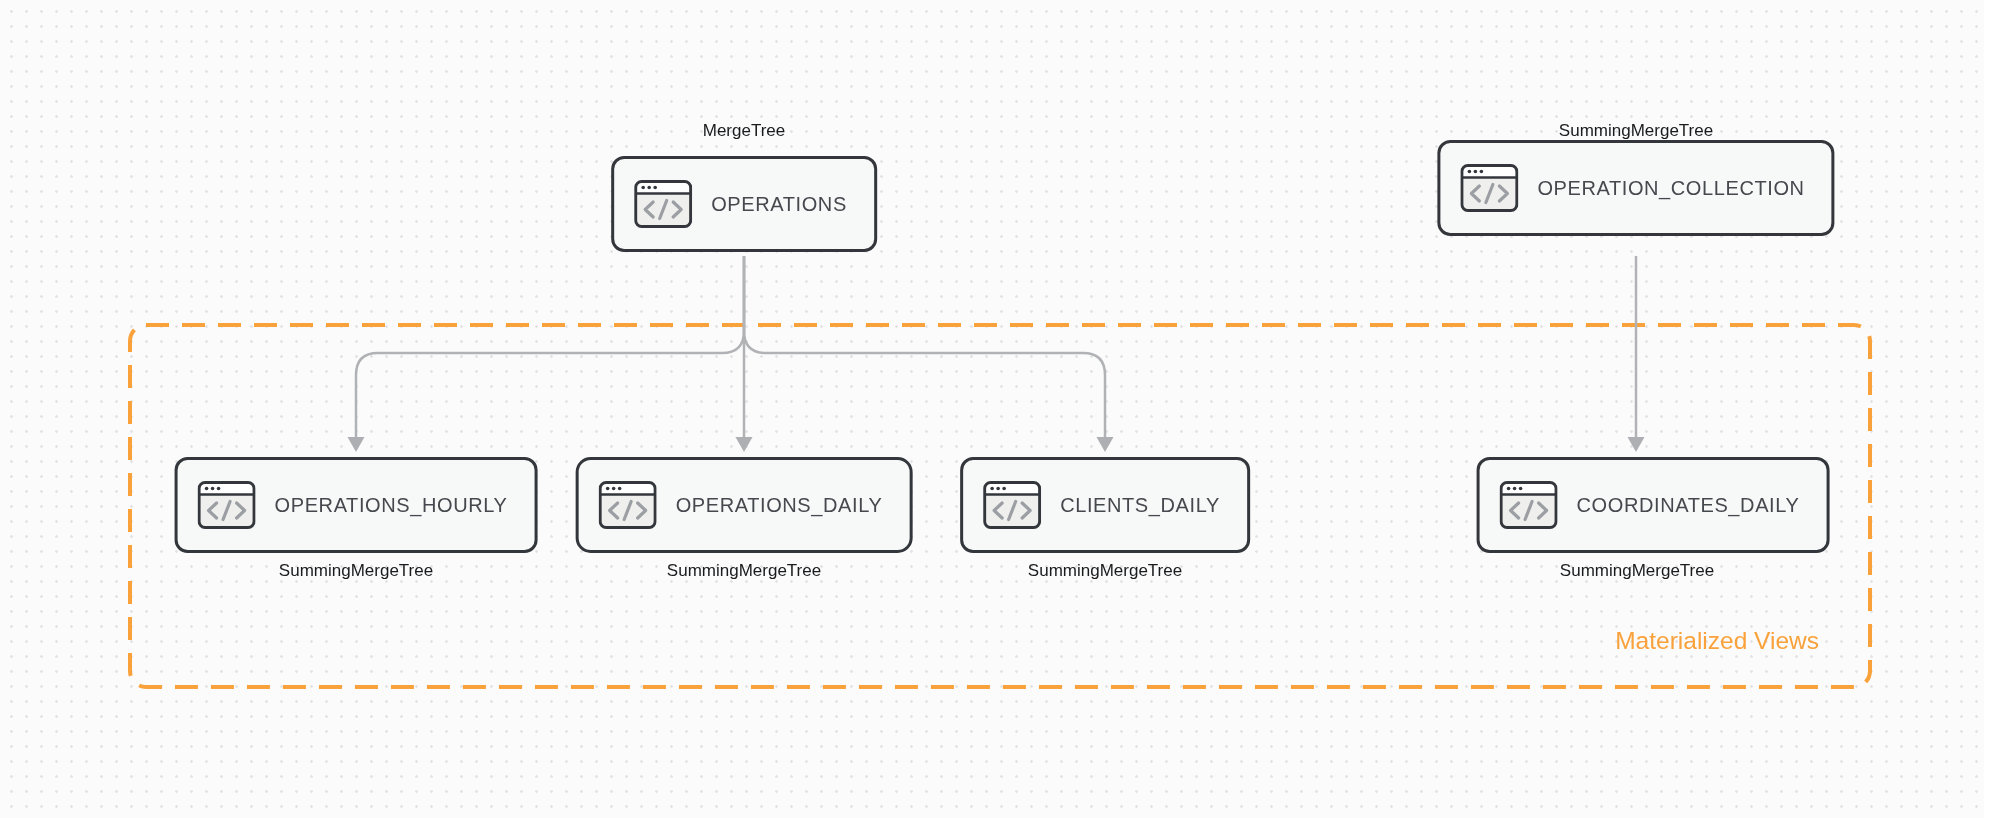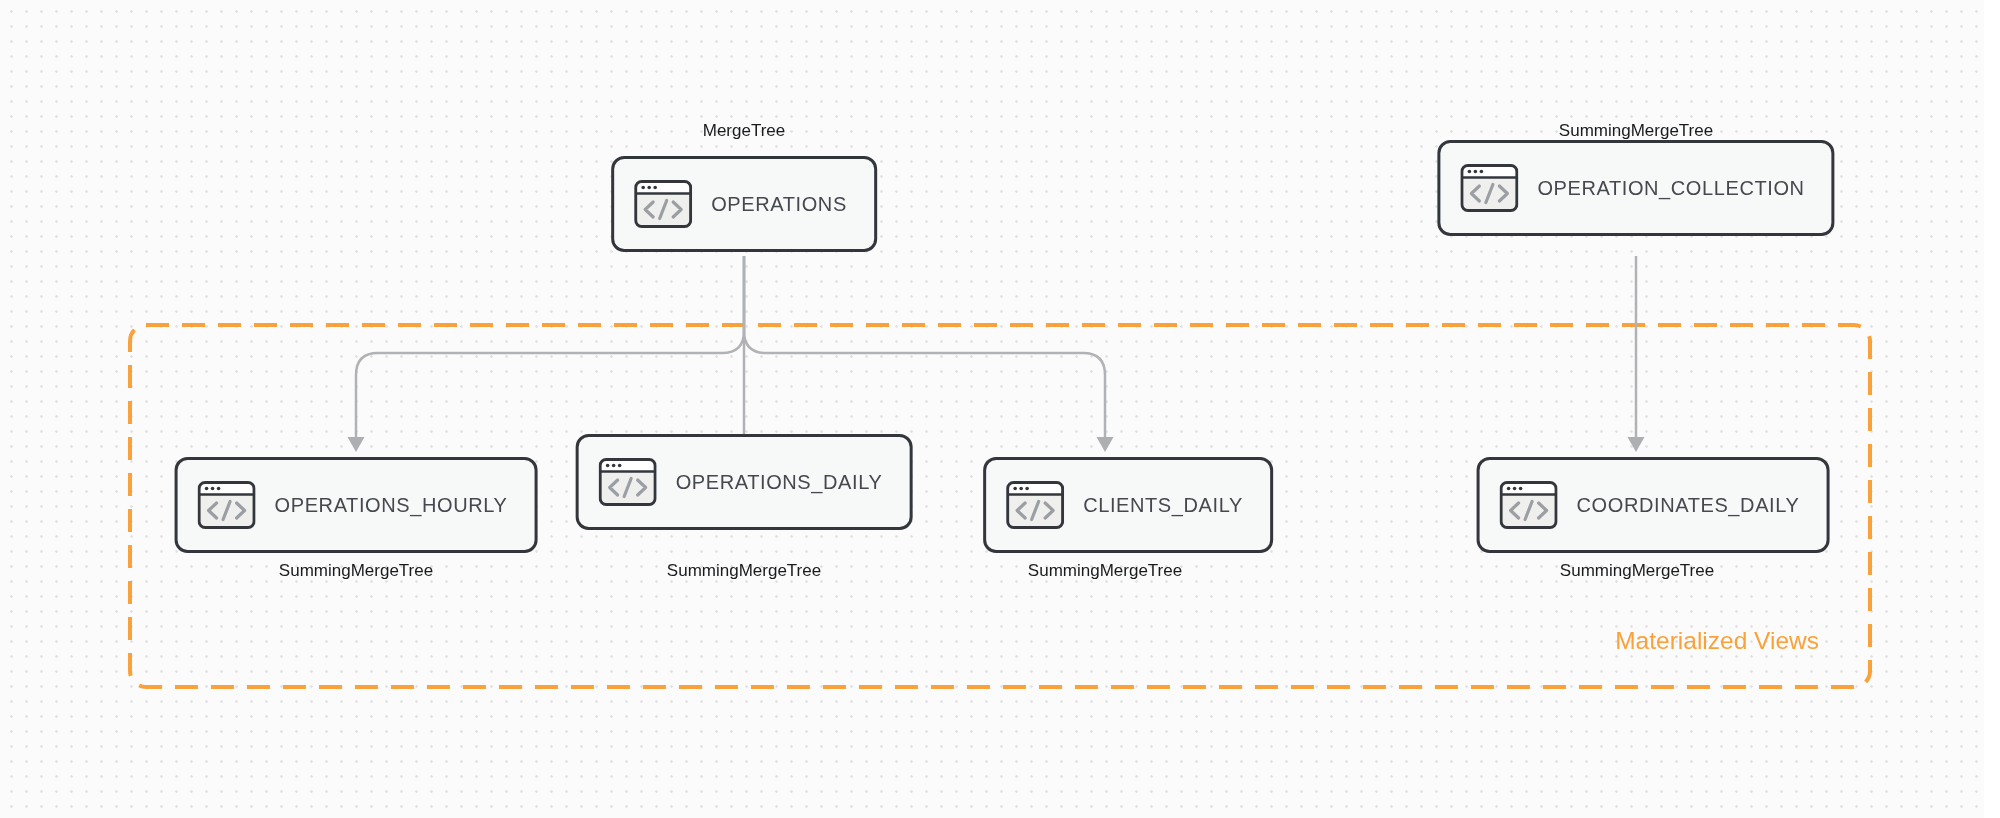--- a/index.html
+++ b/index.html
@@ -140,37 +140,37 @@
         <line x1="1.5" y1="13.5" x2="56.5" y2="13.5" stroke="#33373c" stroke-width="2.5"></line>
         <circle cx="9" cy="7.5" r="1.8" fill="#33373c"></circle>
         <circle cx="15" cy="7.5" r="1.8" fill="#33373c"></circle>
         <circle cx="21" cy="7.5" r="1.8" fill="#33373c"></circle>
         <path d="M 19 22 l -8 7.5 8 7.5 M 39 22 l 8 7.5 -8 7.5 M 25.5 38.5 l 7 -18" fill="none" stroke="#9b9ea3" stroke-width="3.2" stroke-linecap="round" stroke-linejoin="round"></path>
       </svg>
     </span>
     <span class="node-label">OPERATIONS_HOURLY</span>
   </div>
 
-  <div class="node" style="left:744px; top:434px;">
+  <div class="node" style="left:744px; top:457px;border-radius:15px;">
     <span class="node-icon">
       <svg width="58" height="48" viewBox="0 0 58 48">
         <path d="M 7.5 1.5 h 43 a 6 6 0 0 1 6 6 V 13.5 H 1.5 V 7.5 a 6 6 0 0 1 6 -6 Z" fill="#ffffff"></path>
         <path d="M 1.5 13.5 h 55 v 27 a 6 6 0 0 1 -6 6 h -43 a 6 6 0 0 1 -6 -6 Z" fill="#efefed"></path>
         <rect x="1.5" y="1.5" width="55" height="45" rx="6" fill="none" stroke="#33373c" stroke-width="3"></rect>
         <line x1="1.5" y1="13.5" x2="56.5" y2="13.5" stroke="#33373c" stroke-width="2.5"></line>
         <circle cx="9" cy="7.5" r="1.8" fill="#33373c"></circle>
         <circle cx="15" cy="7.5" r="1.8" fill="#33373c"></circle>
         <circle cx="21" cy="7.5" r="1.8" fill="#33373c"></circle>
         <path d="M 19 22 l -8 7.5 8 7.5 M 39 22 l 8 7.5 -8 7.5 M 25.5 38.5 l 7 -18" fill="none" stroke="#9b9ea3" stroke-width="3.2" stroke-linecap="round" stroke-linejoin="round"></path>
       </svg>
     </span>
     <span class="node-label">OPERATIONS_DAILY</span>
   </div>
 
-  <div class="node" style="left:1128px; top:457px;">
+  <div class="node" style="left:1105px; top:457px;">
     <span class="node-icon">
       <svg width="58" height="48" viewBox="0 0 58 48">
         <path d="M 7.5 1.5 h 43 a 6 6 0 0 1 6 6 V 13.5 H 1.5 V 7.5 a 6 6 0 0 1 6 -6 Z" fill="#ffffff"></path>
         <path d="M 1.5 13.5 h 55 v 27 a 6 6 0 0 1 -6 6 h -43 a 6 6 0 0 1 -6 -6 Z" fill="#efefed"></path>
         <rect x="1.5" y="1.5" width="55" height="45" rx="6" fill="none" stroke="#33373c" stroke-width="3"></rect>
         <line x1="1.5" y1="13.5" x2="56.5" y2="13.5" stroke="#33373c" stroke-width="2.5"></line>
         <circle cx="9" cy="7.5" r="1.8" fill="#33373c"></circle>
         <circle cx="15" cy="7.5" r="1.8" fill="#33373c"></circle>
         <circle cx="21" cy="7.5" r="1.8" fill="#33373c"></circle>
         <path d="M 19 22 l -8 7.5 8 7.5 M 39 22 l 8 7.5 -8 7.5 M 25.5 38.5 l 7 -18" fill="none" stroke="#9b9ea3" stroke-width="3.2" stroke-linecap="round" stroke-linejoin="round"></path>

